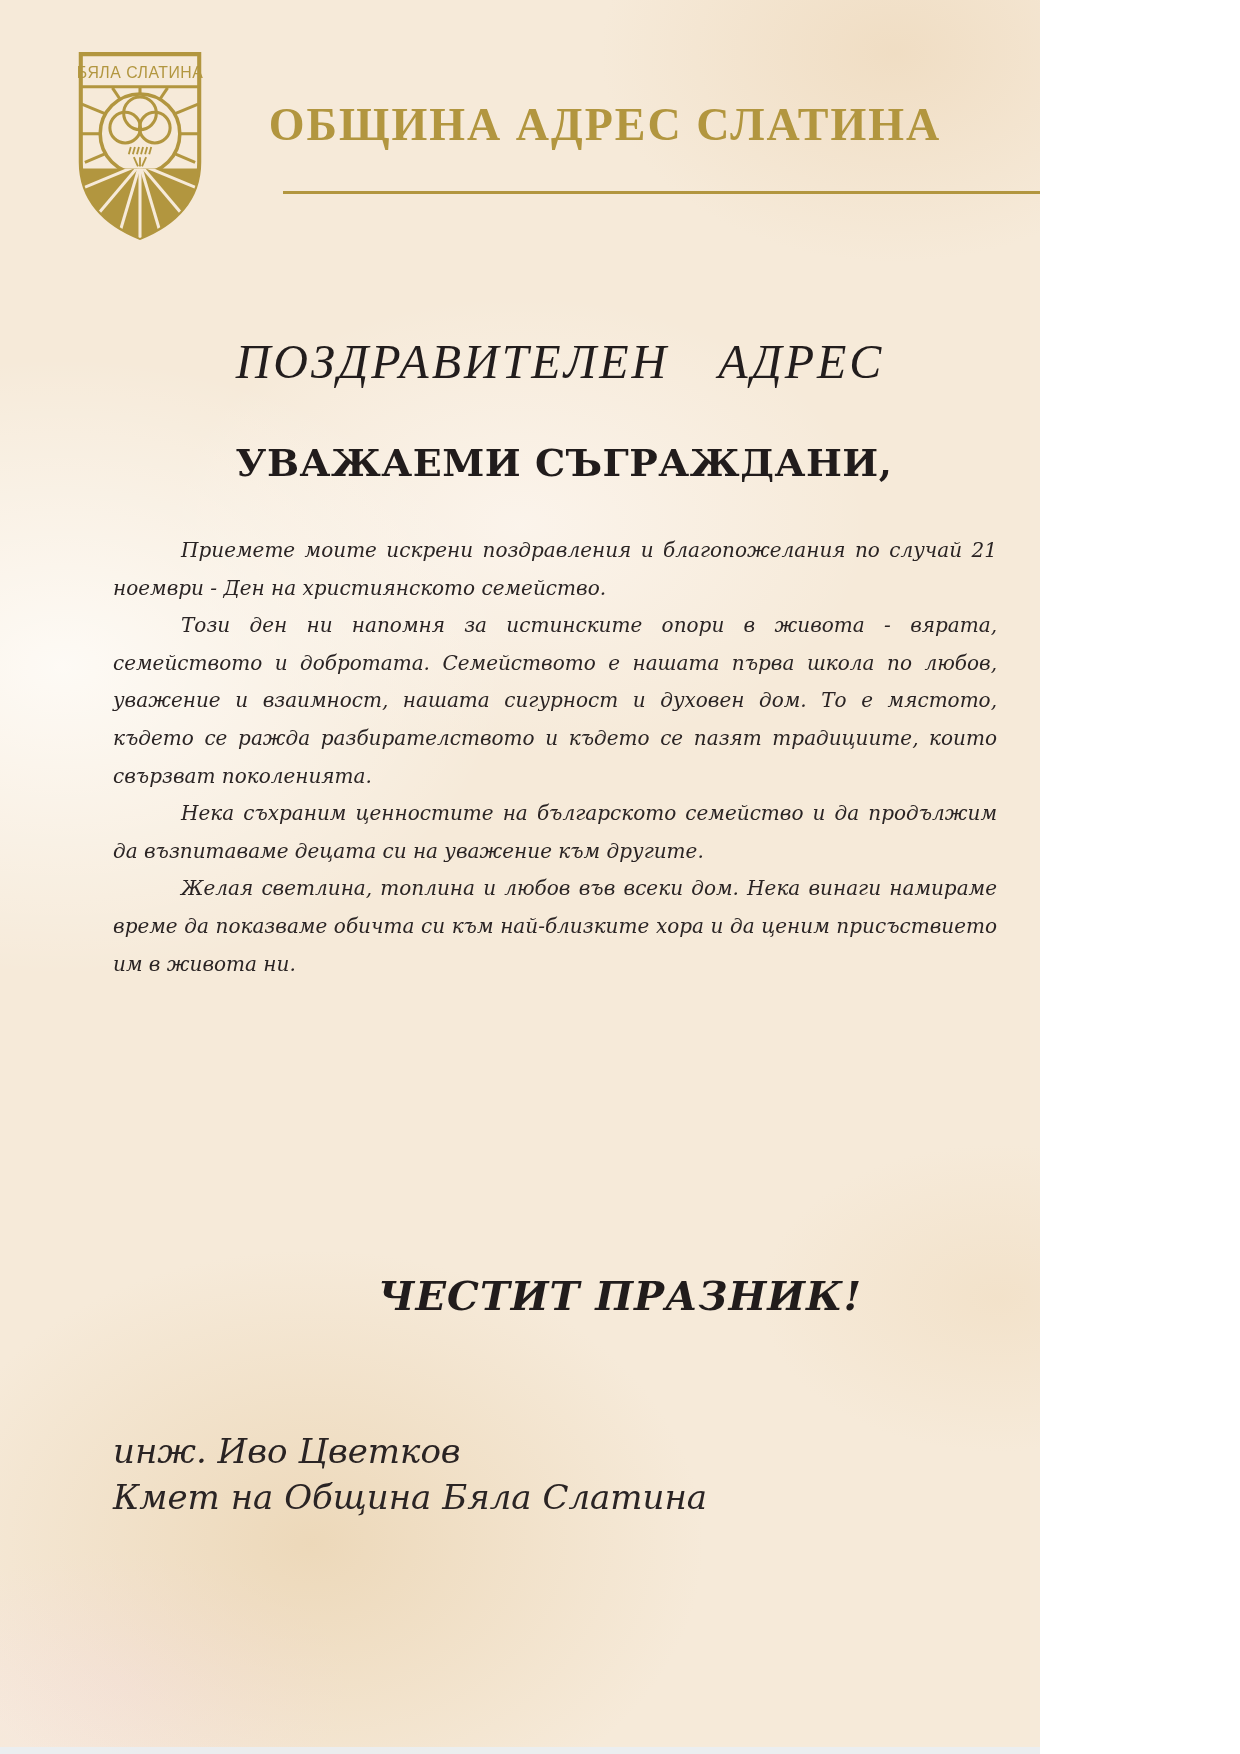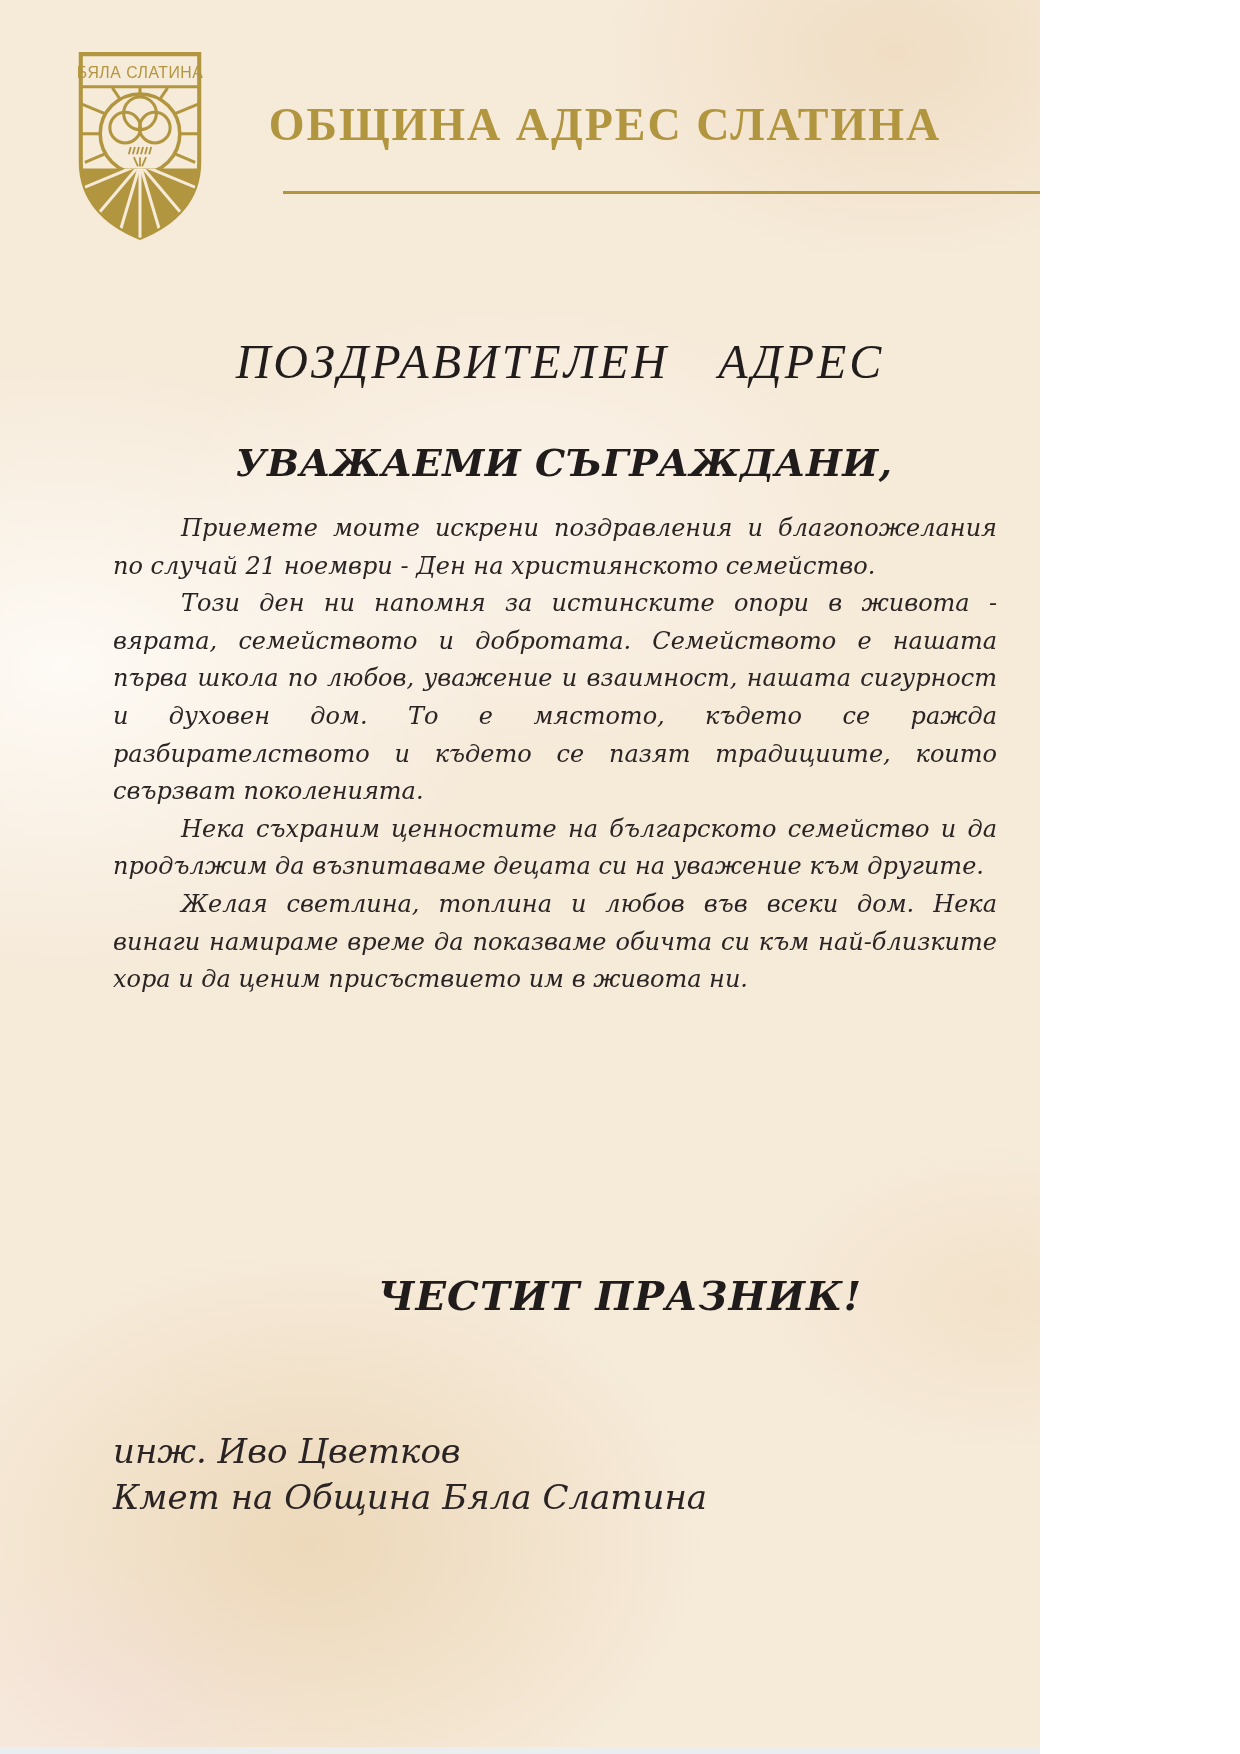--- a/index.html
+++ b/index.html
@@ -38,26 +38,26 @@
     position:absolute;left:0;top:318px;width:1120px;
     text-align:center;
     font-family:"Liberation Serif", serif;
     font-style:italic;font-size:48px;letter-spacing:3px;word-spacing:34px;
     color:#221d1d;
     margin-top:16px;
   }
   .salutation{
     position:absolute;left:0;top:440px;width:1128px;
     text-align:center;
-    font-weight:bold;font-style:italic;font-size:38px;letter-spacing:0.5px;
+    font-weight:bold;font-size:38px;letter-spacing:0.5px;
     color:#211c1c;
   }
   .body-text{
-    position:absolute;left:113px;top:510px;width:884px;
-    font-style:italic;font-size:24px;line-height:37.6px;
+    position:absolute;left:113px;top:532px;width:884px;
+    font-style:italic;font-size:20px;line-height:37.6px;
     text-align:justify;
   }
   .body-text p{margin:0;text-indent:68px;}
   .closing{
     position:absolute;left:0;top:1240px;width:1240px;
     text-align:center;
     font-weight:bold;font-style:italic;font-size:40px;letter-spacing:1px;
     color:#211c1c;
     margin-top:32px;
   }

